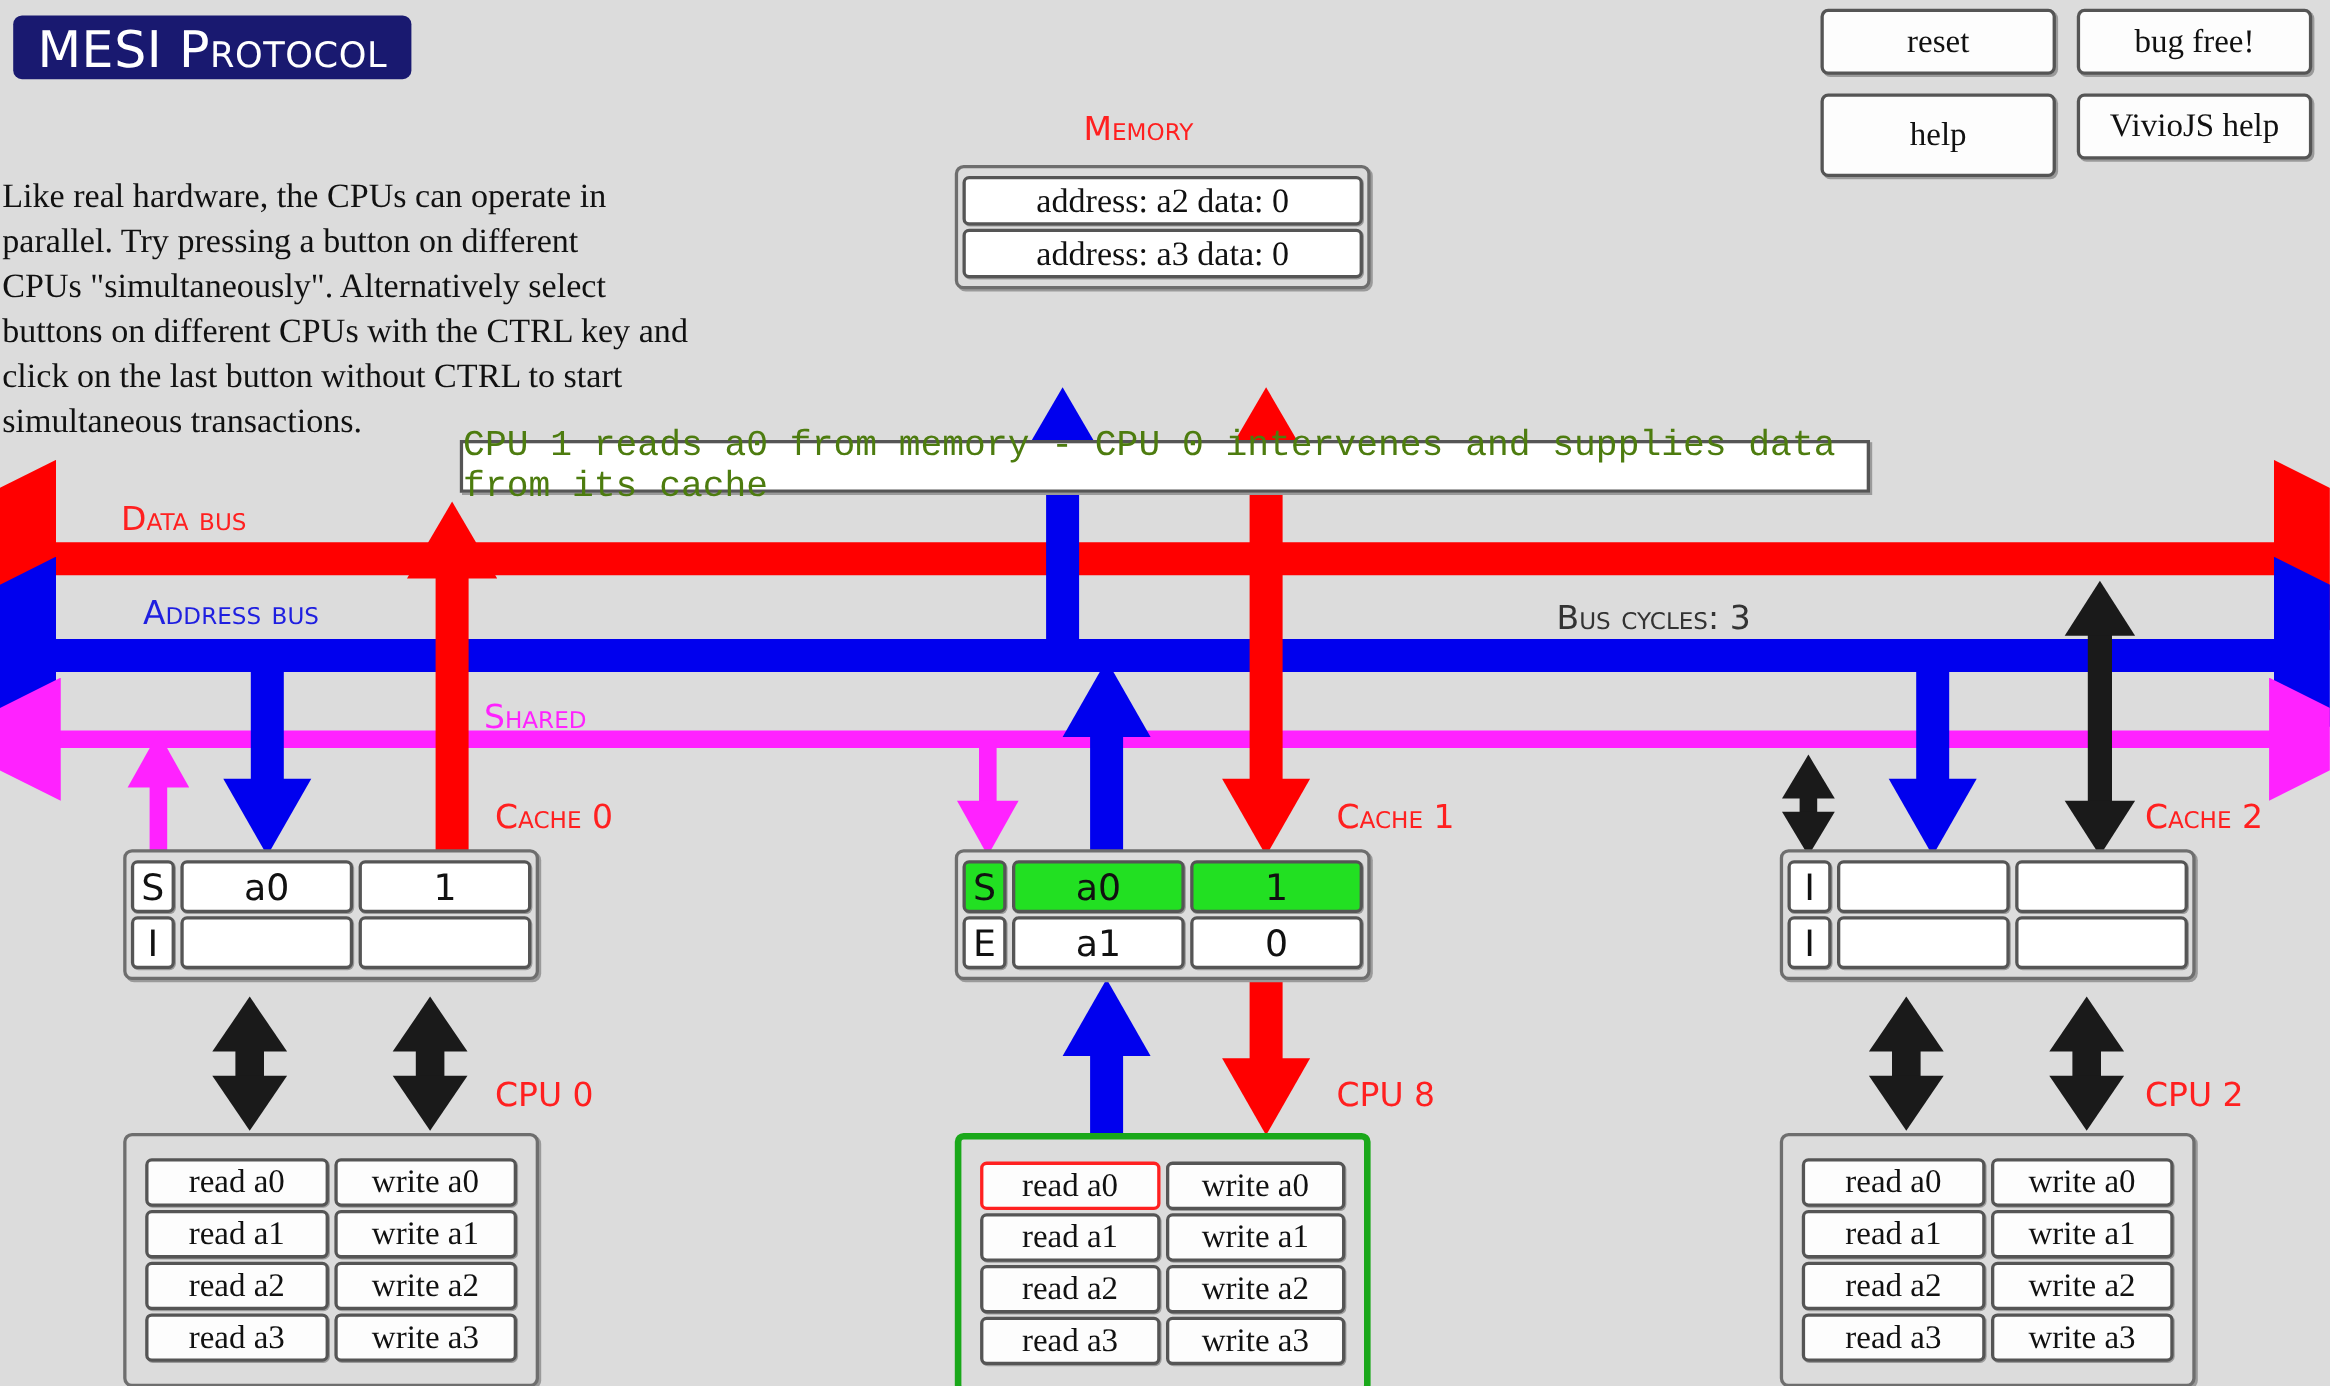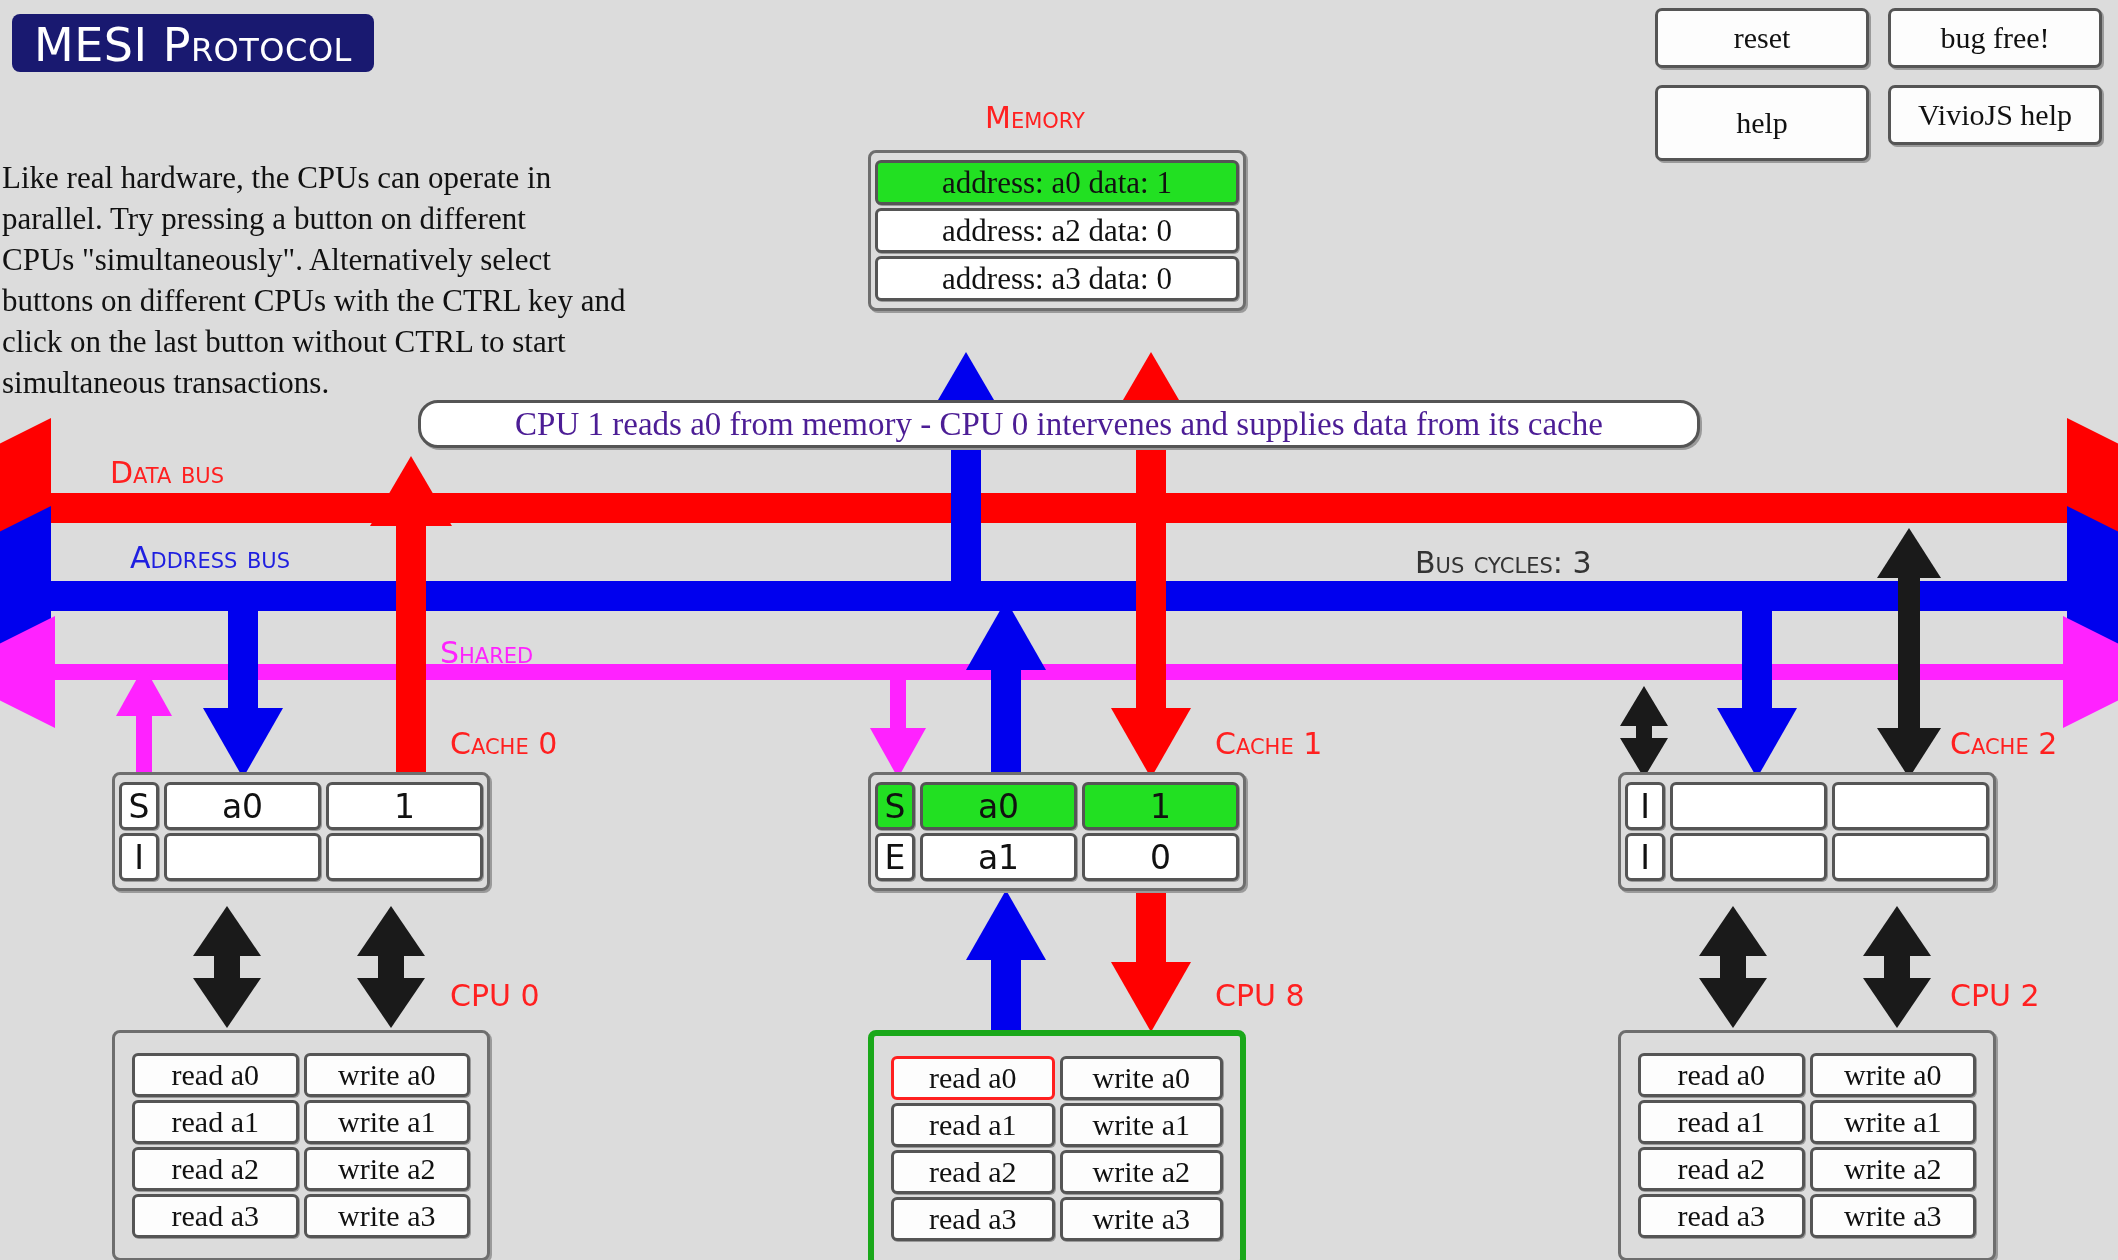--- a/index.html
+++ b/index.html
@@ -109,26 +109,27 @@
     font-size: 31px; color: #111;
     box-sizing: border-box;
   }
   .mem-row.hl { background: #22e022; }
 
   
   #status-bar {
     left: 418px; top: 400px; width: 1282px; height: 48px;
     background: #ffffff;
     border: 3px solid #555;
-    border-radius: 20px;
+    border-radius: 0;
     box-shadow: 2px 2px 0 #9a9a9a;
     display: flex; align-items: center; justify-content: center;
-    font-size: 33px; color: #4c1d95;
+    font-size: 33px; color: #4d7c0f;
     box-sizing: border-box;
     z-index: 30;
+    font-family: Liberation Mono, monospace;
   }
 
   
   .cache-block {
     width: 378px;
     background: #dcdcdc;
     border: 3px solid #6e6e6e;
     border-radius: 8px;
     box-shadow: 2px 2px 0 #9a9a9a;
     padding: 4px;
@@ -321,21 +322,20 @@
 click on the last button without CTRL to start
 simultaneous transactions.</div>
 
 <div class="abs btn" id="btn-reset">reset</div>
 <div class="abs btn" id="btn-bugfree">bug free!</div>
 <div class="abs btn" id="btn-help">help</div>
 <div class="abs btn" id="btn-vivio">VivioJS help</div>
 
 <div class="abs lbl lbl-red" id="memory-label">Memory</div>
 <div class="abs" id="memory-block">
-  <div class="mem-row hl">address: a0 data: 1</div>
   <div class="mem-row">address: a2 data: 0</div>
   <div class="mem-row">address: a3 data: 0</div>
 </div>
 
 <div class="abs" id="status-bar">CPU 1 reads a0 from memory - CPU 0 intervenes and supplies data from its cache</div>
 
 <div class="abs lbl lbl-red" id="databus-label">Data bus</div>
 <div class="abs lbl lbl-blue" id="addrbus-label">Address bus</div>
 <div class="abs lbl lbl-magenta" id="shared-label">Shared</div>
 <div class="abs lbl lbl-dark" id="buscycles-label">Bus cycles: 3</div>

